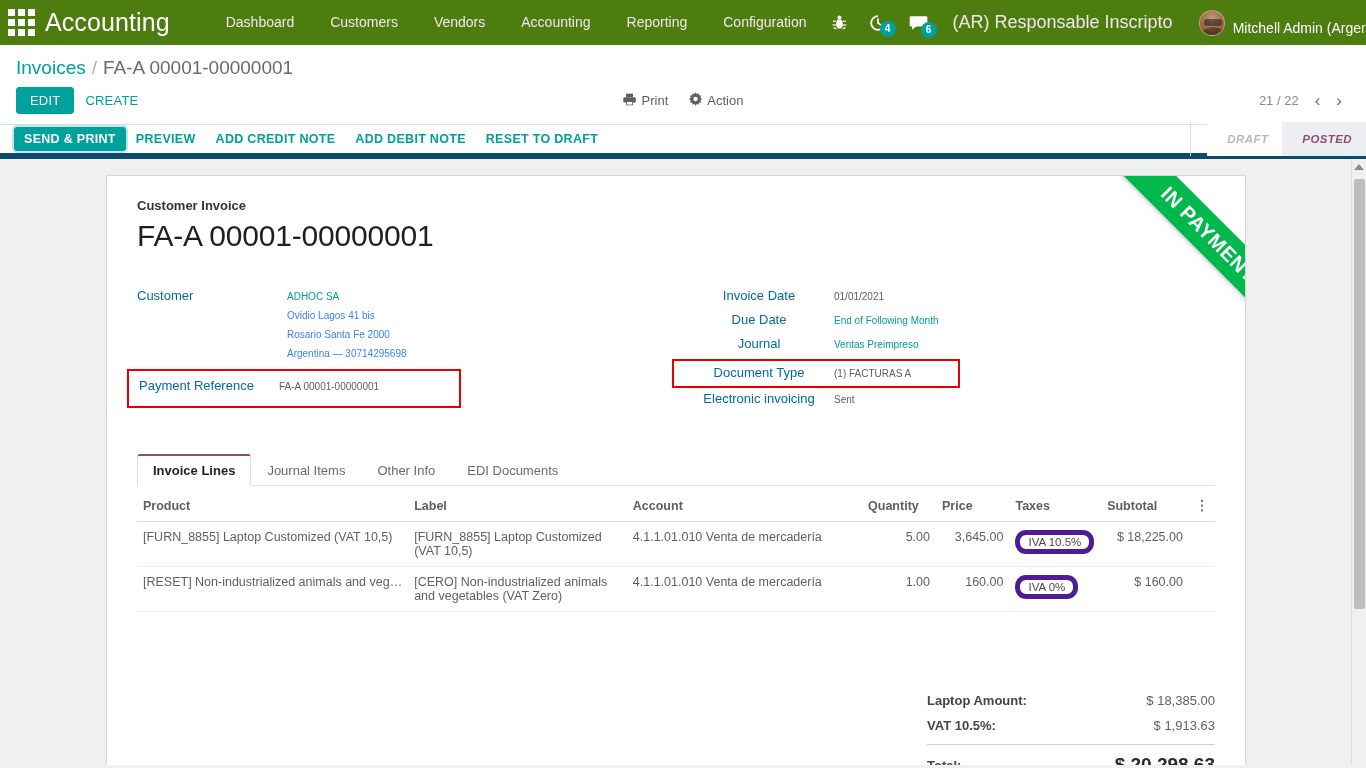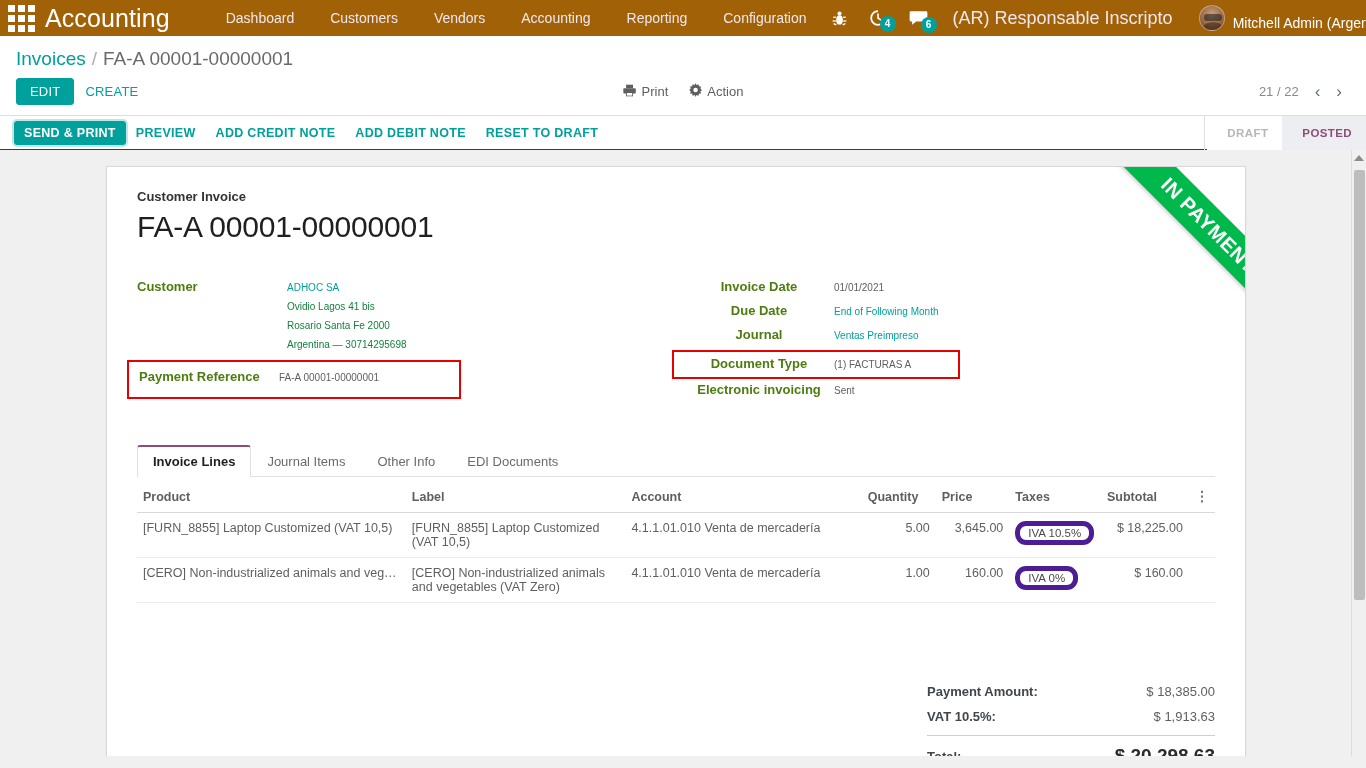--- a/index.html
+++ b/index.html
@@ -9,22 +9,22 @@
     overflow: hidden;
     background: #f0f0f0;
     font-family: "Liberation Sans", sans-serif;
     font-size: 13px;
     color: #4c4c4c;
     -webkit-font-smoothing: antialiased;
   }
 
   
   .navbar {
-    height: 36px;
-    background: #a16207;
+    height: 45px;
+    background: #4d7c0f;
     display: flex;
     align-items: center;
     padding: 0 14px 0 8px;
     color: #fff;
     position: relative;
     z-index: 30;
   }
   .apps-grid {
     width: 34px; height: 34px;
     display: grid;
@@ -167,21 +167,21 @@
   }
   .pager .pv { padding-right: 8px; }
   .pager .arrow {
     padding: 2px 8px; cursor: pointer; color: #5c6d7e;
     font-size: 17px; line-height: 1;
   }
 
   
   .statusbar-row {
     background: #fff;
-    border-bottom: 1px solid #0c4a6e;
+    border-bottom: 6px solid #0c4a6e;
     display: flex; align-items: center;
     padding: 5px 0 5px 14px;
     height: 34px;
     position: relative;
     justify-content: space-between;
   }
   .sb-btn {
     background: none; border: 1px solid transparent;
     color: #00a09d; font-size: 12.5px; font-weight: bold;
     padding: 4px 9px; cursor: pointer;
@@ -190,21 +190,22 @@
   }
   .sb-btn.primary {
     background: #00a09d; color: #fff; border-color: #00a09d;
     box-shadow: 0 0 0 2px rgba(0,160,157,.25);
   }
   .statusbar-pills {
     margin-left: auto;
     display: flex; align-items: stretch;
     height: 34px;
     border-left: 1px solid #dfdfdf;
-    padding-left: 2px;
+    padding-left: 16px;
+    font-style: italic;
   }
   .pill {
     position: relative;
     display: flex; align-items: center;
     padding: 0 14px 0 20px;
     font-size: 11.5px; font-weight: bold;
     text-transform: uppercase; letter-spacing: .4px;
     color: #b7b7b7;
     background: #fff;
     cursor: pointer;
@@ -279,24 +280,24 @@
     font-size: 30px; font-weight: 400; color: #1f1f1f;
     letter-spacing: -.2px;
     margin: 0 0 34px 0;
   }
 
   .form-cols { display: flex; gap: 0; }
   .col-left { width: 535px; }
   .col-right { width: 540px; padding-left: 12px; }
 
   .field-row { display: flex; align-items: flex-start; margin-bottom: 5px; }
-  .fl { width: 150px; flex: none; font-size: 13px; font-weight: bold; color: #4d7c0f; padding-top: 1px; }
+  .fl { width: 150px; flex: none; font-size: 13px; font-weight: normal; color: #0369a1; padding-top: 1px; }
   .fv { font-size: 10px; color: #5f5f5f; line-height: 19px; }
   .fv.link { color: #00a09d; cursor: pointer; }
-  .fv .addr-line { display: block; color: #15803d; }
+  .fv .addr-line { display: block; color: #3b82f6; }
 
   .highlight-box {
     border: 2px solid #e60000;
     padding: 6px 10px 10px 10px;
     margin: 6px 0 0 -10px;
     width: 334px;
   }
   .highlight-box .field-row { margin-bottom: 0; }
   .highlight-box .fl { width: 140px; }
 
@@ -619,37 +620,37 @@
             <td class="c-label">[FURN_8855] Laptop Customized (VAT 10,5)</td>
             <td class="c-account">4.1.1.01.010 Venta de mercadería</td>
             <td class="c-qty t-right">5.00</td>
             <td class="c-price t-right">3,645.00</td>
             <td class="c-taxes"><span class="tax-pill">IVA 10.5%</span></td>
             <td class="c-sub t-right">$ 18,225.00</td>
             <td class="c-opt"></td>
           </tr>
           <tr>
             <td class="c-product">
-                <span class="ellip">[CERO] Non-industrialized animals and veg…</span>
+                <span class="ellip">[RESET] Non-industrialized animals and veg…</span>
               </td>
             <td class="c-label">[CERO] Non-industrialized animals and vegetables (VAT Zero)</td>
             <td class="c-account">4.1.1.01.010 Venta de mercadería</td>
             <td class="c-qty t-right">1.00</td>
             <td class="c-price t-right">160.00</td>
             <td class="c-taxes"><span class="tax-pill">IVA 0%</span></td>
             <td class="c-sub t-right">$ 160.00</td>
             <td class="c-opt"></td>
           </tr>
         </tbody>
       </table>
 
       <div class="totals-wrap">
         <div class="totals">
           <div class="trow">
-            <span class="tlabel">Payment Amount:</span>
+            <span class="tlabel">Laptop Amount:</span>
             <span class="tval">$ 18,385.00</span>
           </div>
           <div class="trow">
             <span class="tlabel">VAT 10.5%:</span>
             <span class="tval">$ 1,913.63</span>
           </div>
           <div class="trow total-line">
             <span class="tlabel">Total:</span>
             <span class="tval">$ 20,298.63</span>
           </div>

